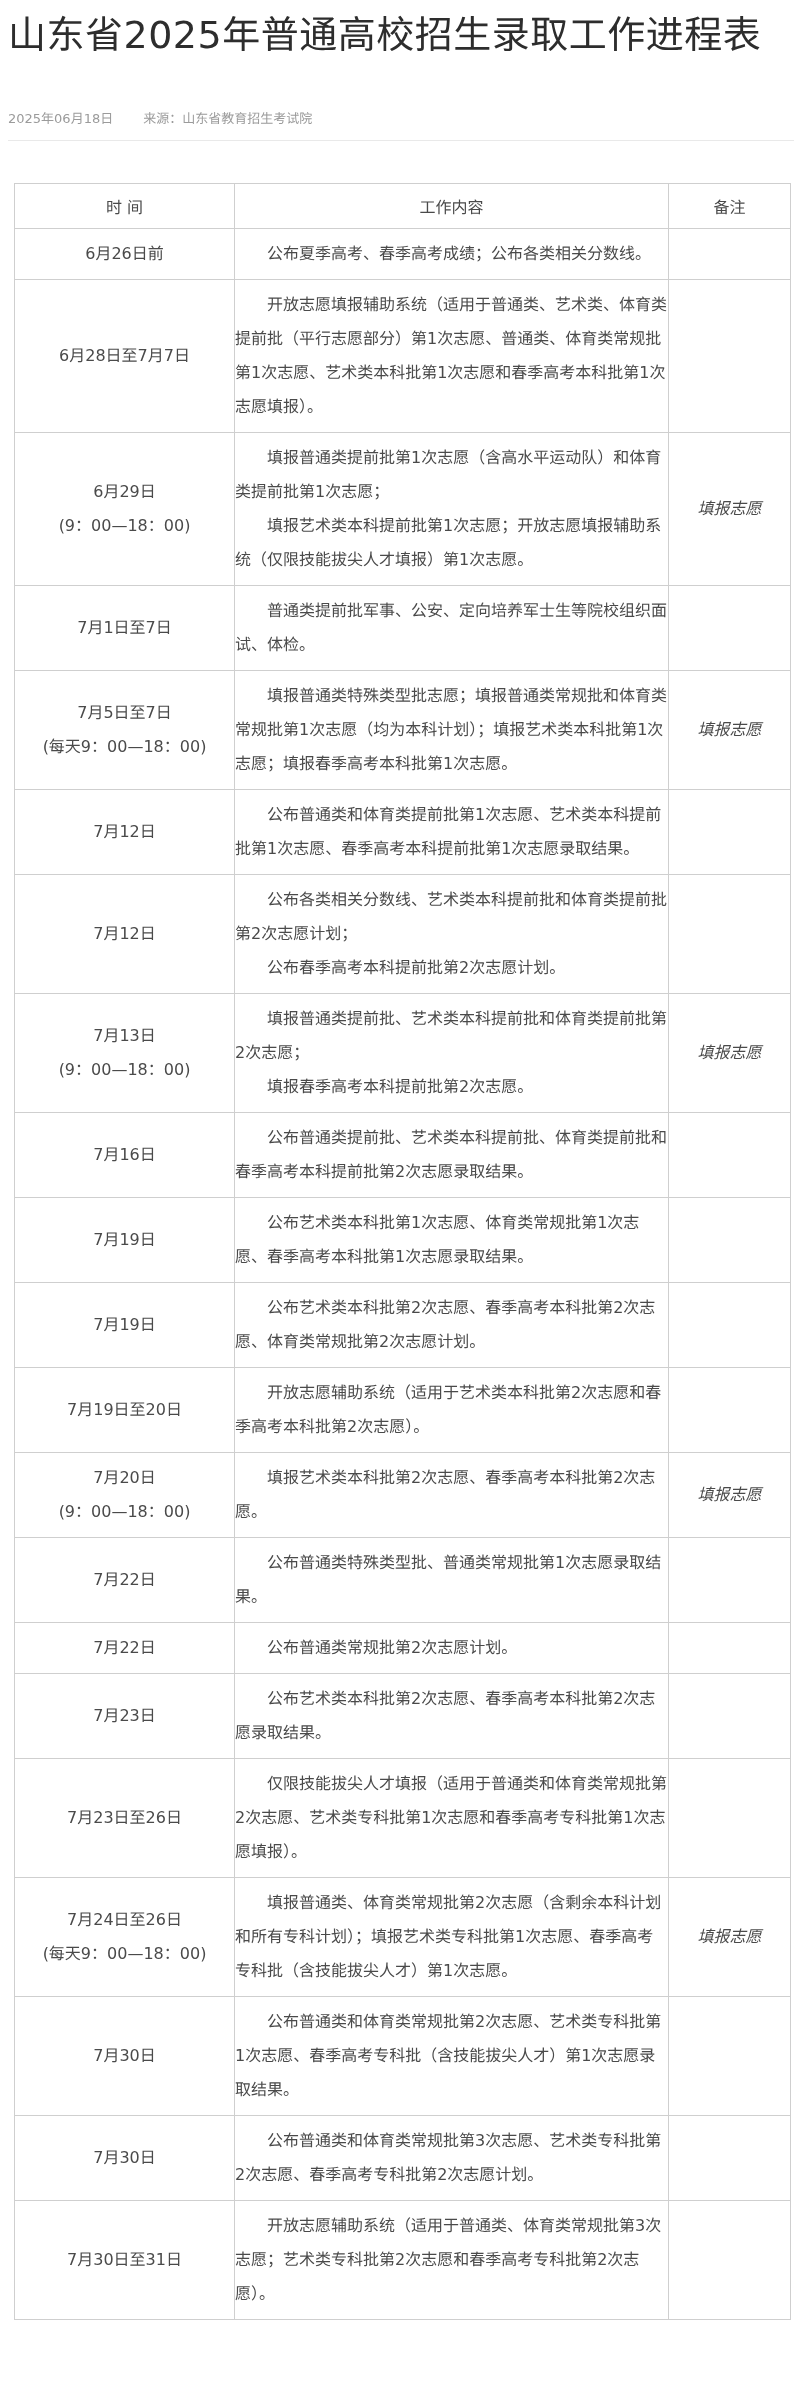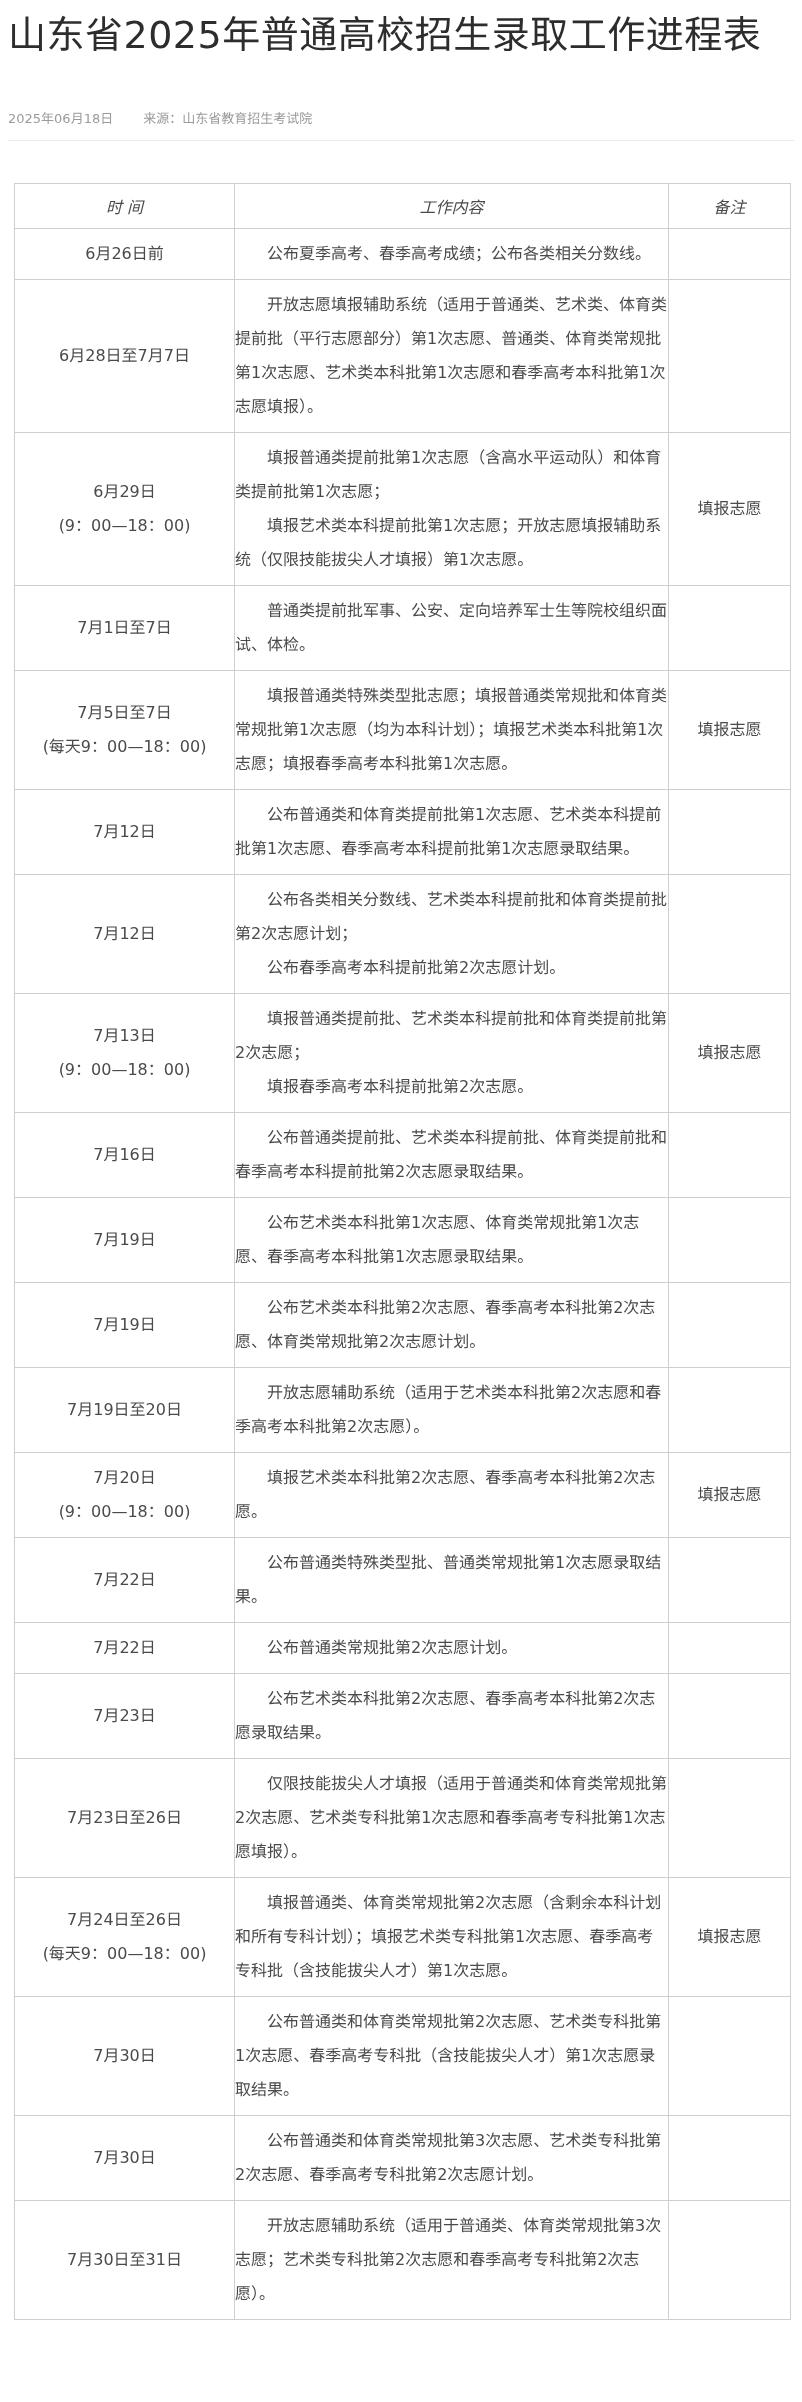--- a/index.html
+++ b/index.html
@@ -39,40 +39,40 @@
     border:1px solid #cfcfcf;
     font-size:16px;
     color:#4a4a4a;
     background:#fff;
     vertical-align:middle;
   }
   table.schedule th{
     font-weight:400;
     height:44px;
     padding:0;
-    font-style:italic;
   }
   td.time-cell{
     text-align:center;
     line-height:34px;
     padding:0 4px;
   }
   td.content-cell{
     text-align:left;
     padding:8px 0;
   }
   td.content-cell .para{
     text-indent:2em;
     line-height:34px;
     margin:0;
   }
   td.remark-cell{
     text-align:center;
     line-height:34px;
     padding:8px 14px;
+    font-style:italic;
   }
 </style>
 </head>
 <body>
 
 <div class="page-header">
   <h1 class="page-title">山东省2025年普通高校招生录取工作进程表</h1>
   <p class="meta-line">
     <span class="meta-date">2025年06月18日</span>
     <span class="meta-source">来源：山东省教育招生考试院</span>

